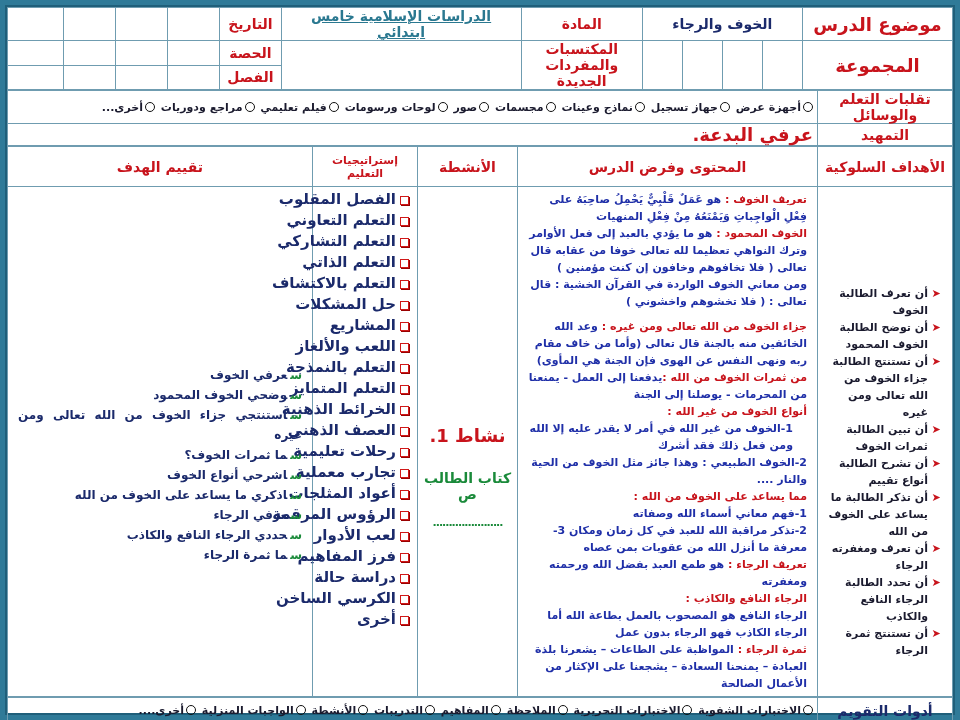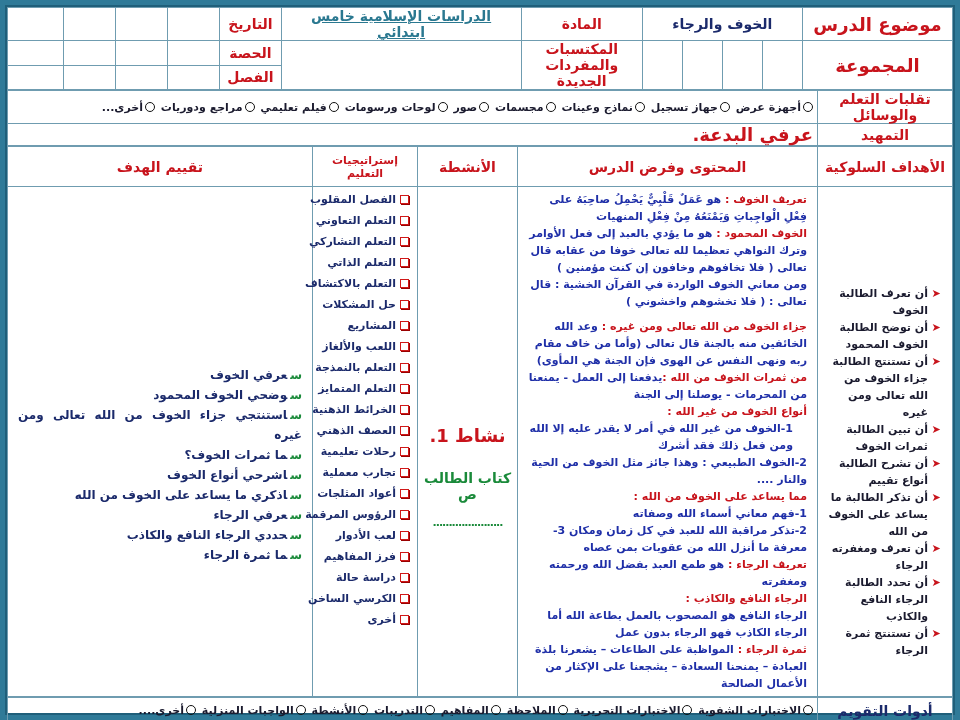--- a/index.html
+++ b/index.html
@@ -18,21 +18,21 @@
   .green { color: #1a8a3a; }
   .dark { color: #1a1a2e; }
   .center { text-align: center; }
   .f13 { font-size: 18px; }
   .f12 { font-size: 14px; }
   .f11 { font-size: 11px; }
   .radio { display: inline-block; width: 10px; height: 10px; border: 1.6px solid #111; border-radius: 50%; vertical-align: -1px; margin-left: 2px; }
   .opt { margin-left: 2px; white-space: nowrap; }
   .chk { display: inline-block; width: 9px; height: 9px; border: 1.6px solid #d01818; vertical-align: -1px; margin-left: 4px; background: #fff; box-shadow: 1px 1px 0 #900; }
   .strat-list { list-style: none; padding: 2px 4px; }
-  .strat-list li { font-size: 11px; color: #1b2a6b; line-height: 21px; white-space: nowrap; }
+  .strat-list li { font-size: 15px; color: #1b2a6b; line-height: 21px; white-space: nowrap; }
   .goal-list { list-style: none; padding: 0 4px; font-size: 11px; color: #1a1a2e; line-height: 17px; }
   .goal-list li { display: flex; flex-direction: row; }
   .arrow { color: #c8141c; width: 16px; flex: 0 0 16px; font-size: 11px; text-align: center; }
   .content { font-size: 11px; line-height: 17px; padding: 4px 6px; }
   .content p { margin: 0; }
   .eval-list { list-style: none; padding: 0 6px; font-size: 12px; line-height: 20px; color: #1b2a6b; margin-top: 47px; }
   .eval-list li { text-align: justify; }
   .sin { color: #1a8a3a; margin-left: 3px; }
 </style>
 </head>

